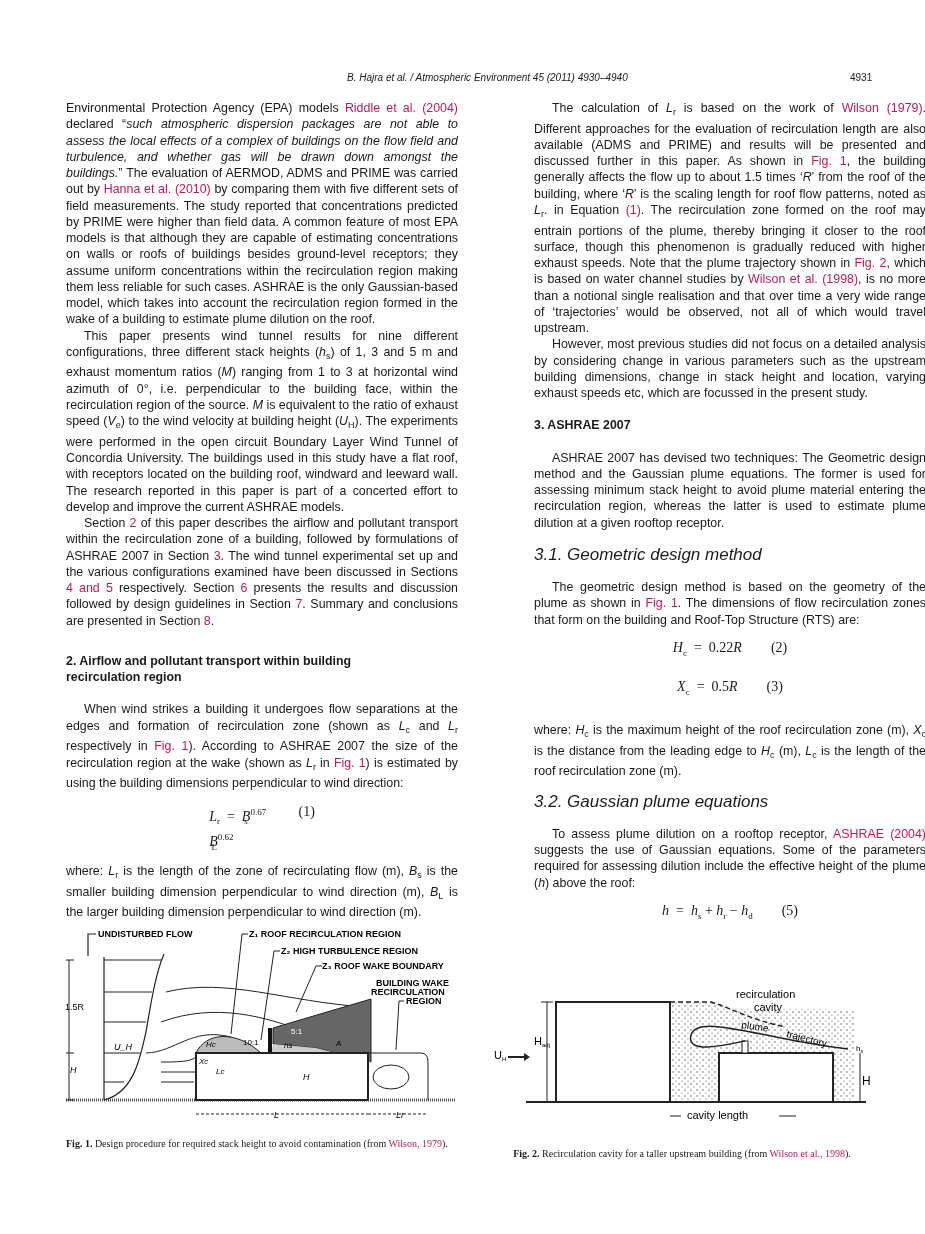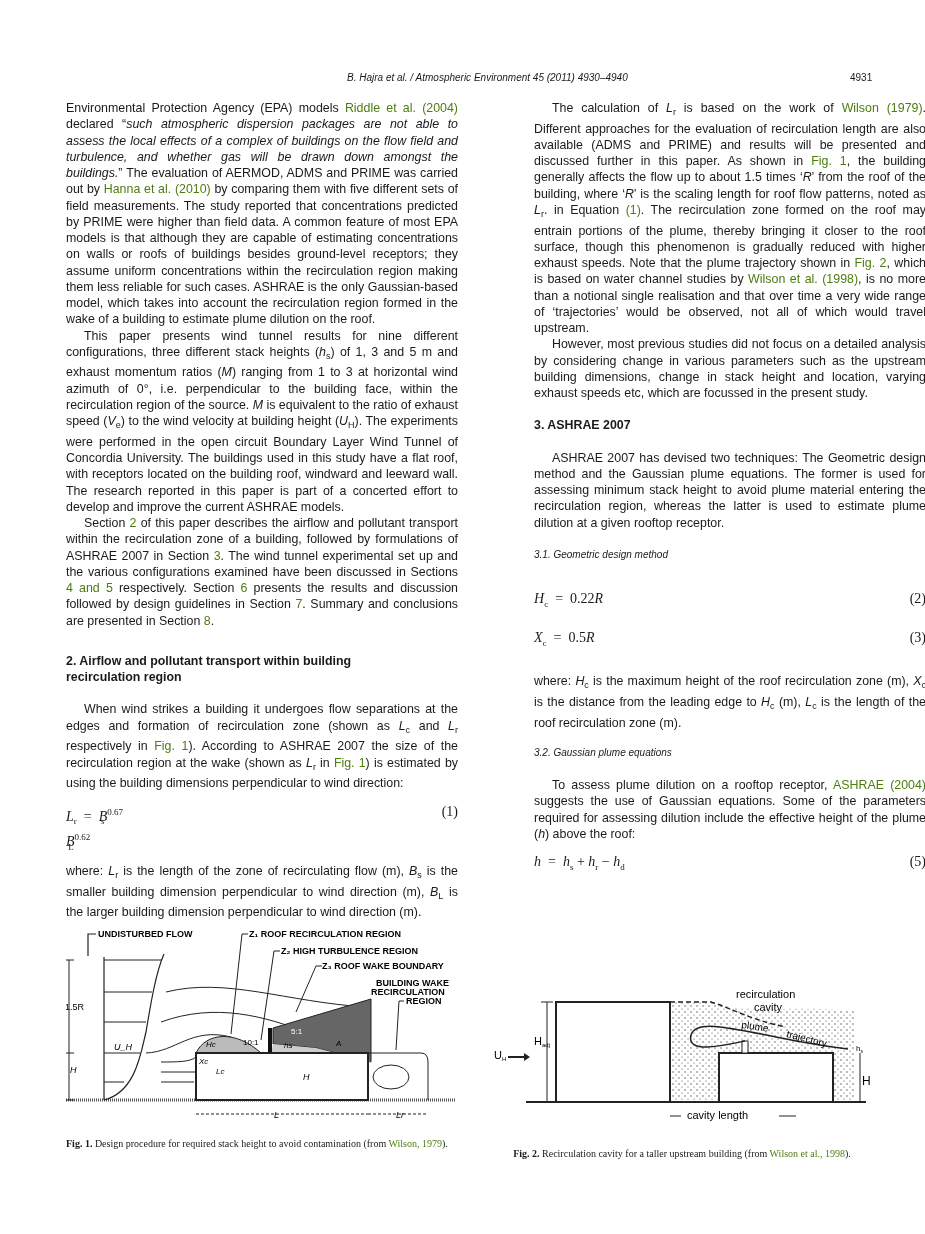--- a/index.html
+++ b/index.html
@@ -5,25 +5,25 @@
   html,body{margin:0;padding:0;background:#fff;}
   body{width:925px;height:1234px;position:relative;overflow:hidden;font-family:"DejaVu Serif","Liberation Serif",serif;color:#1a1a1a;}
   .hdr{position:absolute;top:72px;left:16px;width:925px;height:16px;font-size:10px;}
   .hdr .ttl{position:absolute;left:331px;font-style:italic;font-family:"Liberation Sans",sans-serif;}
   .hdr .pg{position:absolute;left:834px;font-family:Liberation Sans, sans-serif;}
   .col{position:absolute;top:100px;width:392px;font-family:"Liberation Sans",sans-serif;font-size:12.4px;line-height:16.25px;}
   .col.l{left:66px;}
   .col.r{left:486px;margin-left:48px;}
   p{margin:0;text-align:justify;}
   p.ind{text-indent:18px;}
-  .lnk{color:#4d7c0f;}
+  .lnk{color:#be185d;}
   .it{font-style:italic;}
   h2{font-size:12.4px;font-weight:bold;margin:0;line-height:16.25px;}
-  h3{font-size:10px;font-weight:normal;font-style:italic;margin:0;line-height:16.25px;}
-  .eq{display:flex;justify-content:space-between;font-family:"Liberation Serif",serif;font-size:14px;gap:29px;}
+  h3{font-size:17px;font-weight:normal;font-style:italic;margin:0;line-height:16.25px;}
+  .eq{display:flex;justify-content:center;font-family:"Liberation Serif",serif;font-size:14px;gap:29px;}
   .eq i{font-style:italic;}
   sub,sup{font-size:9px;}
   .cap{font-size:10px;line-height:14px;font-family:Liberation Serif, serif;}
   .cap b{font-weight:bold;}
   .fig{position:absolute;}
   svg text{font-family:"Liberation Sans",sans-serif;}
 </style>
 </head>
 <body>
 
@@ -140,20 +140,23 @@
     <span>The calculation of </span><i>L</i><sub>r</sub><span> is based on the work of </span><a class="lnk">Wilson (1979)</a><span>. Different approaches for the evaluation of recirculation length are also available (ADMS and PRIME) and results will be presented and discussed further in this paper. As shown in </span><a class="lnk">Fig. 1</a><span>, the building generally affects the flow up to about 1.5 times ‘</span><i>R</i><span>’ from the roof of the building, where ‘</span><i>R</i><span>’ is the scaling length for roof flow patterns, noted as </span><i>L</i><sub>r</sub><span>. in Equation </span><a class="lnk">(1)</a><span>. The recirculation zone formed on the roof may entrain portions of the plume, thereby bringing it closer to the roof surface, though this phenomenon is gradually reduced with higher exhaust speeds. Note that the plume trajectory shown in </span><a class="lnk">Fig. 2</a><span>, which is based on water channel studies by </span><a class="lnk">Wilson et al. (1998)</a><span>, is no more than a notional single realisation and that over time a very wide range of ‘trajectories’ would be observed, not all of which would travel upstream.</span>
   </p>
   <p class="ind">However, most previous studies did not focus on a detailed analysis by considering change in various parameters such as the upstream building dimensions, change in stack height and location, varying exhaust speeds etc, which are focussed in the present study.</p>
   <div style="height:16px"></div>
   <h2>3.  ASHRAE 2007</h2>
   <div style="height:16px"></div>
   <p class="ind">ASHRAE 2007 has devised two techniques: The Geometric design method and the Gaussian plume equations. The former is used for assessing minimum stack height to avoid plume material entering the recirculation region, whereas the latter is used to estimate plume dilution at a given rooftop receptor.</p>
   <div style="height:16px"></div>
   <h3>3.1.  Geometric design method</h3>
   <div style="height:16px"></div>
+  <p class="ind">
+    <span>The geometric design method is based on the geometry of the plume as shown in </span><a class="lnk">Fig. 1</a><span>. The dimensions of flow recirculation zones that form on the building and Roof-Top Structure (RTS) are:</span>
+  </p>
   <div style="height:12px"></div>
   <div class="eq">
     <span><i>H</i><sub>c</sub> &nbsp;=&nbsp; <span>0.22</span><i>R</i></span>
     <span>(2)</span>
   </div>
   <div style="height:18px"></div>
   <div class="eq">
     <span><i>X</i><sub>c</sub> &nbsp;=&nbsp; <span>0.5</span><i>R</i></span>
     <span>(3)</span>
   </div>

